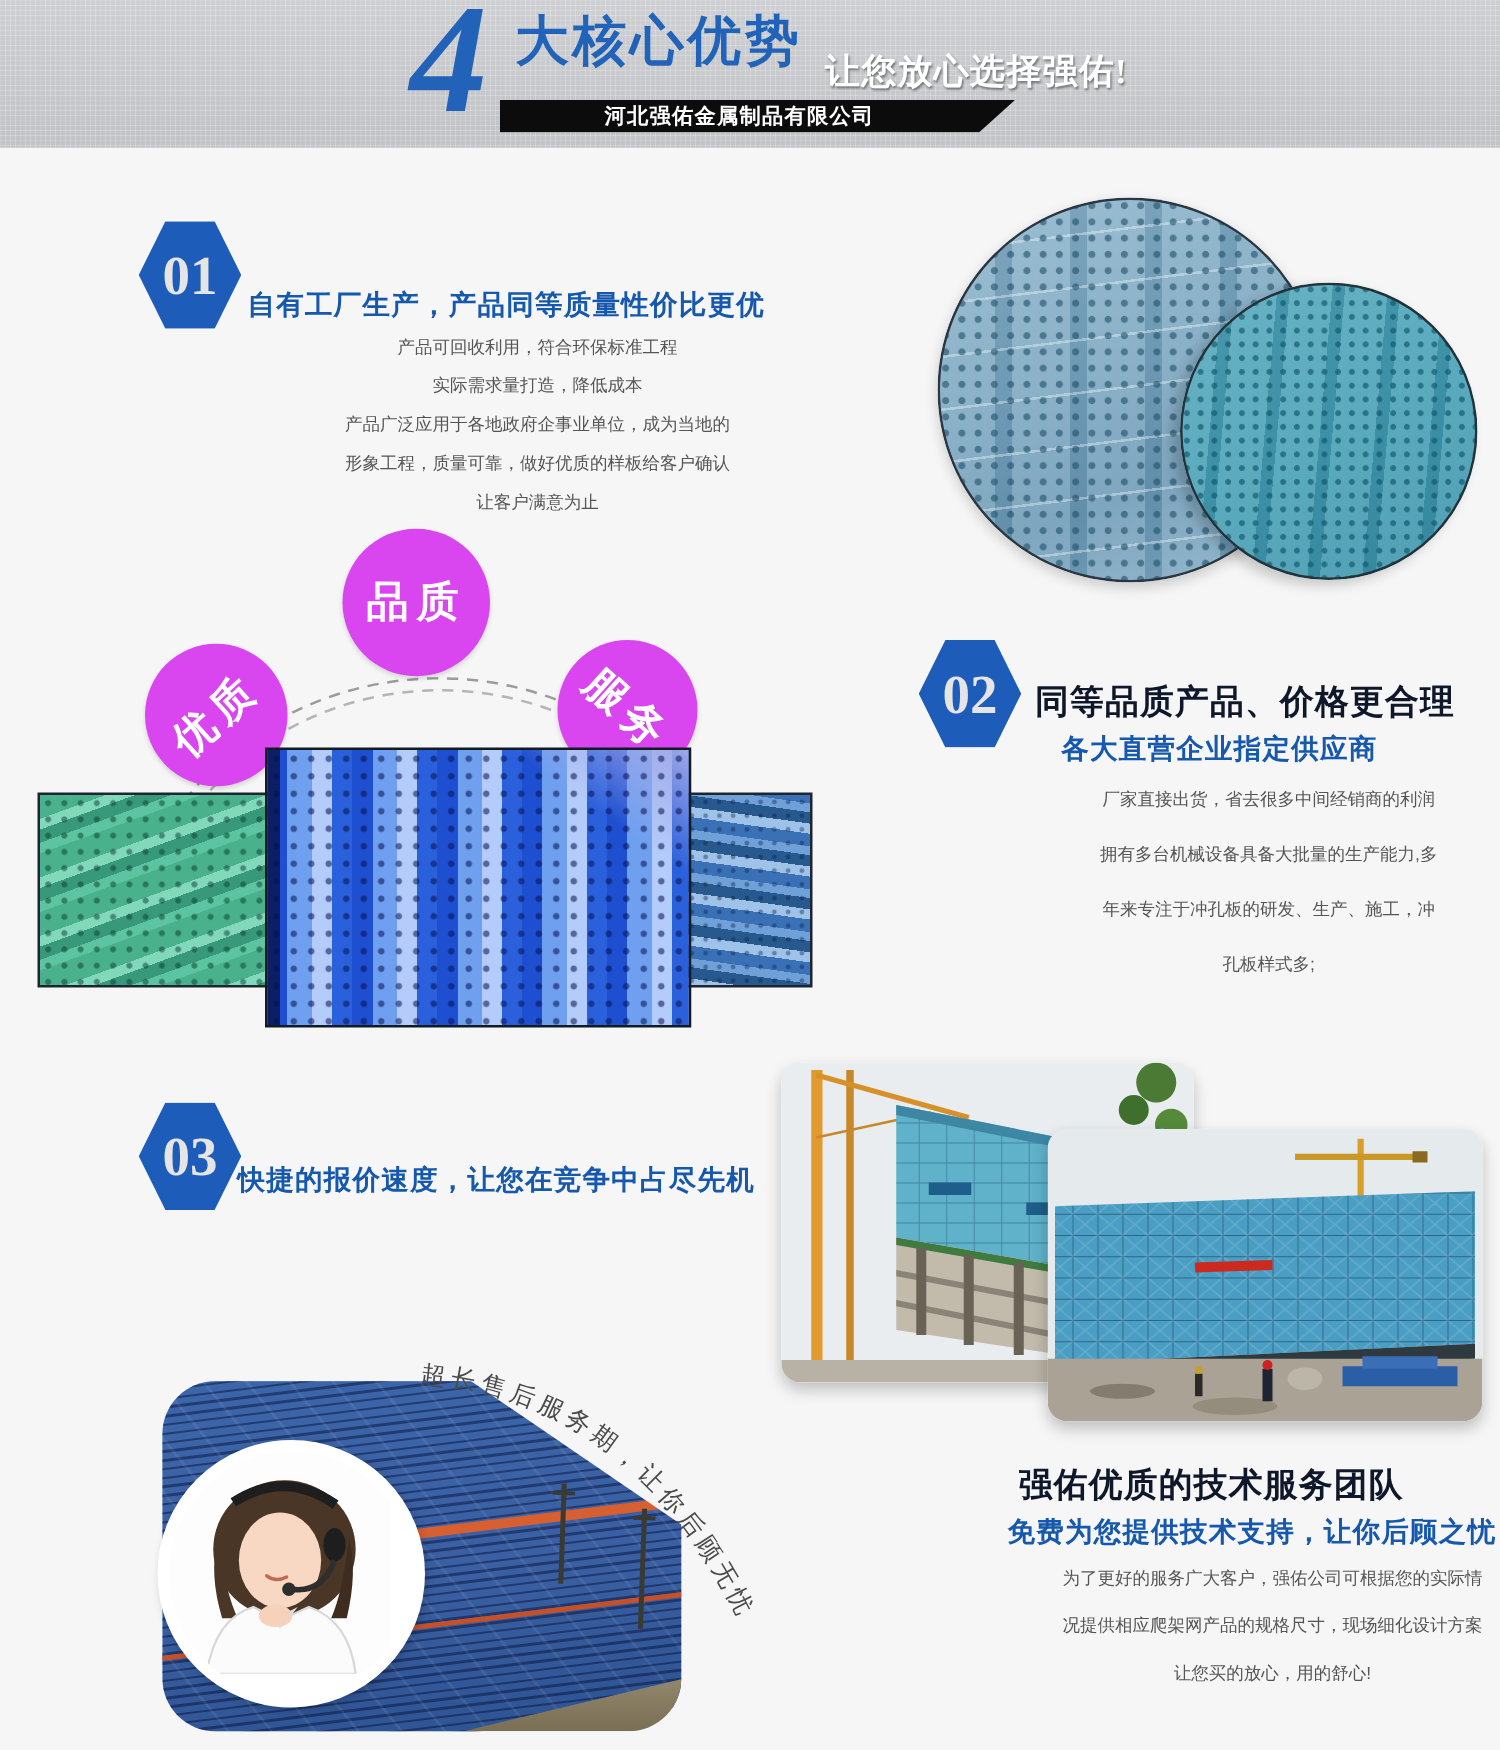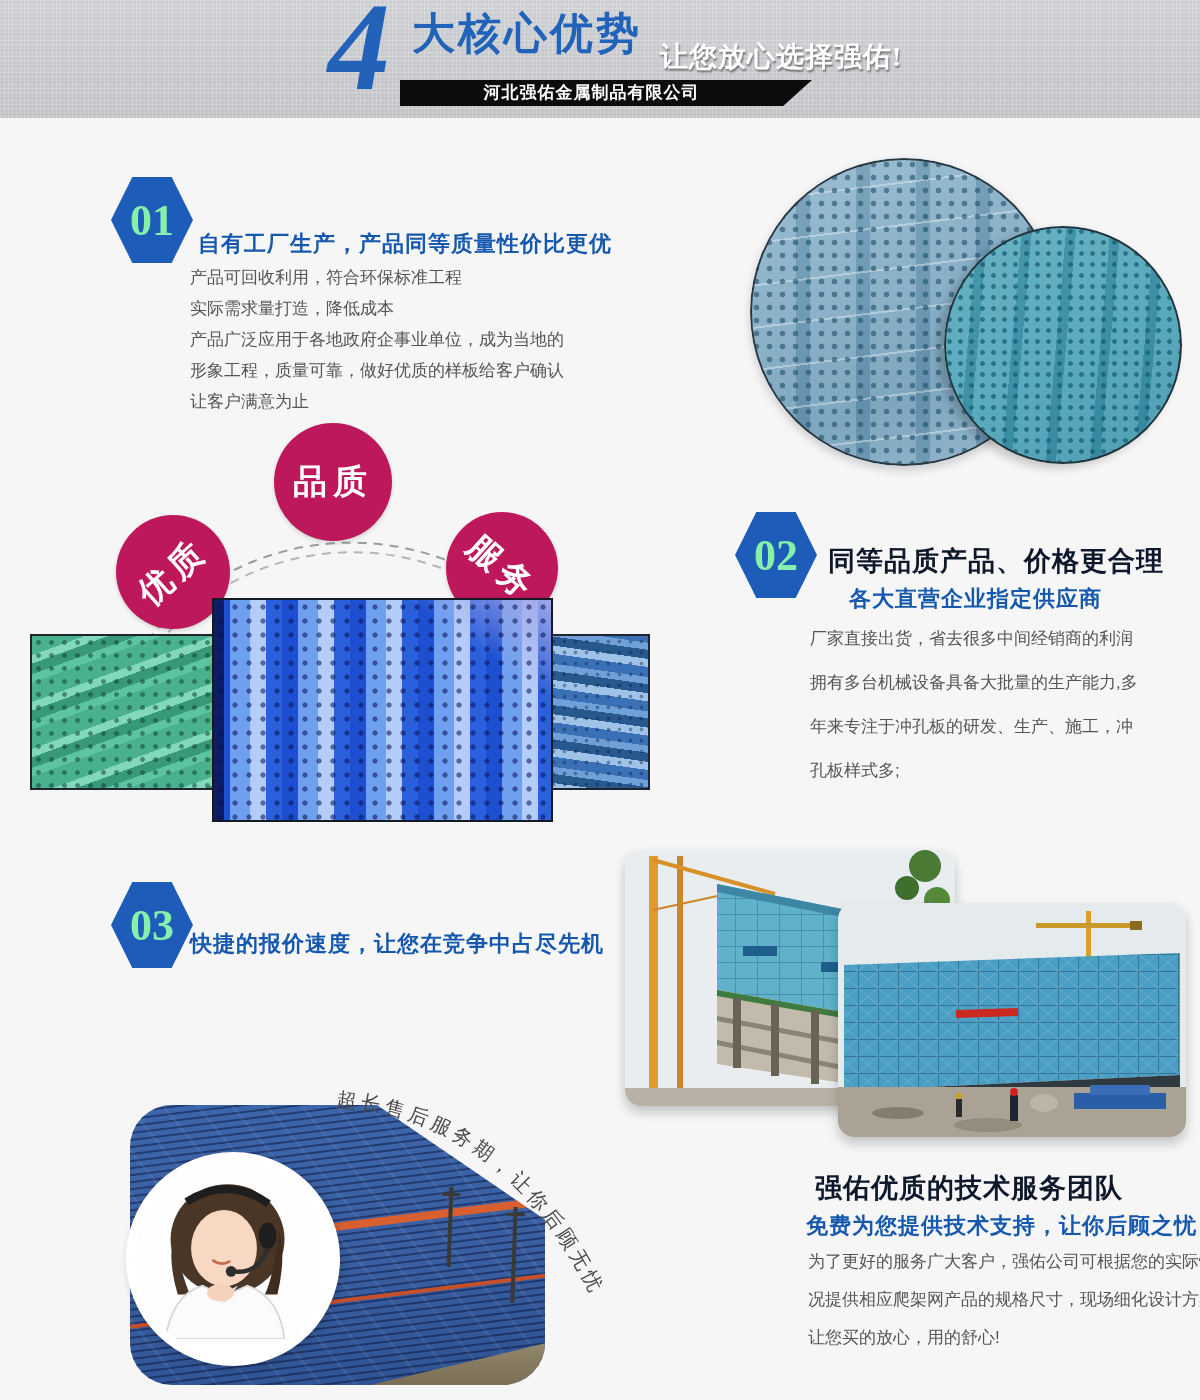--- a/index.html
+++ b/index.html
@@ -22,25 +22,25 @@
     font-size:43px;font-weight:bold;color:#2263ba;letter-spacing:3px;line-height:1.1;}
   .hd-tagline{position:absolute;left:660px;top:38px;font-family:"Liberation Serif",serif;
     font-size:28px;font-weight:bold;color:#ffffff;text-shadow:1px 2px 2px rgba(0,0,0,.45);letter-spacing:1px;}
   .hd-banner{position:absolute;left:400px;top:80px;width:412px;height:26px;background:#0c0c0c;
     clip-path:polygon(0 0,100% 0,93% 100%,0 100%);}
   .hd-company{width:93%;text-align:center;color:#fff;font-size:17px;font-weight:bold;line-height:26px;letter-spacing:1px;}
 
   
   .hex{position:absolute;width:82px;height:86px;background:#1d5cb8;display:flex;align-items:center;justify-content:center;
     clip-path:polygon(26% 0%,74% 0%,100% 50%,74% 100%,26% 100%,0% 50%);}
-  .hex span{font-family:"Liberation Serif",serif;font-size:44px;font-weight:bold;color:#86efac;text-align:center;}
+  .hex span{font-family:"Liberation Serif",serif;font-size:44px;font-weight:bold;color:#e5e5e5;text-align:center;}
   .adv-title-sans{position:absolute;font-size:30px;font-weight:bold;color:#3b3b3b;letter-spacing:1px;}
   .adv-title-serif{position:absolute;font-family:"Liberation Serif",serif;font-size:27px;font-weight:bold;color:#0f172a;letter-spacing:1px;}
   .adv-sub{position:absolute;font-family:"Liberation Serif",serif;font-size:22px;font-weight:bold;color:#1558ad;letter-spacing:1px;}
-  .adv-body{position:absolute;font-size:17px;color:#555;white-space:pre-line;}
+  .adv-body{position:absolute;font-size:14px;color:#555;white-space:pre-line;text-align:center;}
 
   .s01-hex{left:111px;top:177px;}
   .s01-title{left:197px;top:184px;}
   .s01-sub{left:198px;top:229px;}
   .s01-body{left:190px;top:262px;width:480px;line-height:31px;}
 
   .s02-hex{left:735px;top:512px;}
   .s02-title{left:828px;top:543px;}
   .s02-sub{left:849px;top:584px;}
   .s02-body{left:810px;top:617px;width:410px;line-height:44px;}
@@ -49,21 +49,21 @@
   .s03-title{left:196px;top:888px;}
   .s03-sub{left:190px;top:929px;}
   .s03-body{left:190px;top:963px;width:460px;line-height:38px;}
 
   .s04-hex{left:735px;top:1168px;}
   .s04-title{left:815px;top:1170px;}
   .s04-sub{left:806px;top:1211px;}
   .s04-body{left:808px;top:1243px;width:420px;line-height:38px;}
 
   
-  .qc{position:absolute;border-radius:50%;background:#be185d;display:flex;align-items:center;justify-content:center;z-index:2;
+  .qc{position:absolute;border-radius:50%;background:#d946ef;display:flex;align-items:center;justify-content:center;z-index:2;
       box-shadow:0 2px 4px rgba(0,0,0,.15);}
   .qc span{color:#fff;font-weight:bold;font-size:34px;letter-spacing:6px;}
   .qc-left{left:116px;top:515px;width:114px;height:114px;}
   .qc-left span{transform:rotate(-42deg);}
   .qc-center{left:274px;top:423px;width:118px;height:118px;}
   .qc-right{left:446px;top:512px;width:112px;height:112px;}
   .qc-right span{transform:rotate(42deg);}
   .qc-arcs{position:absolute;left:100px;top:405px;z-index:1;}
 
   

